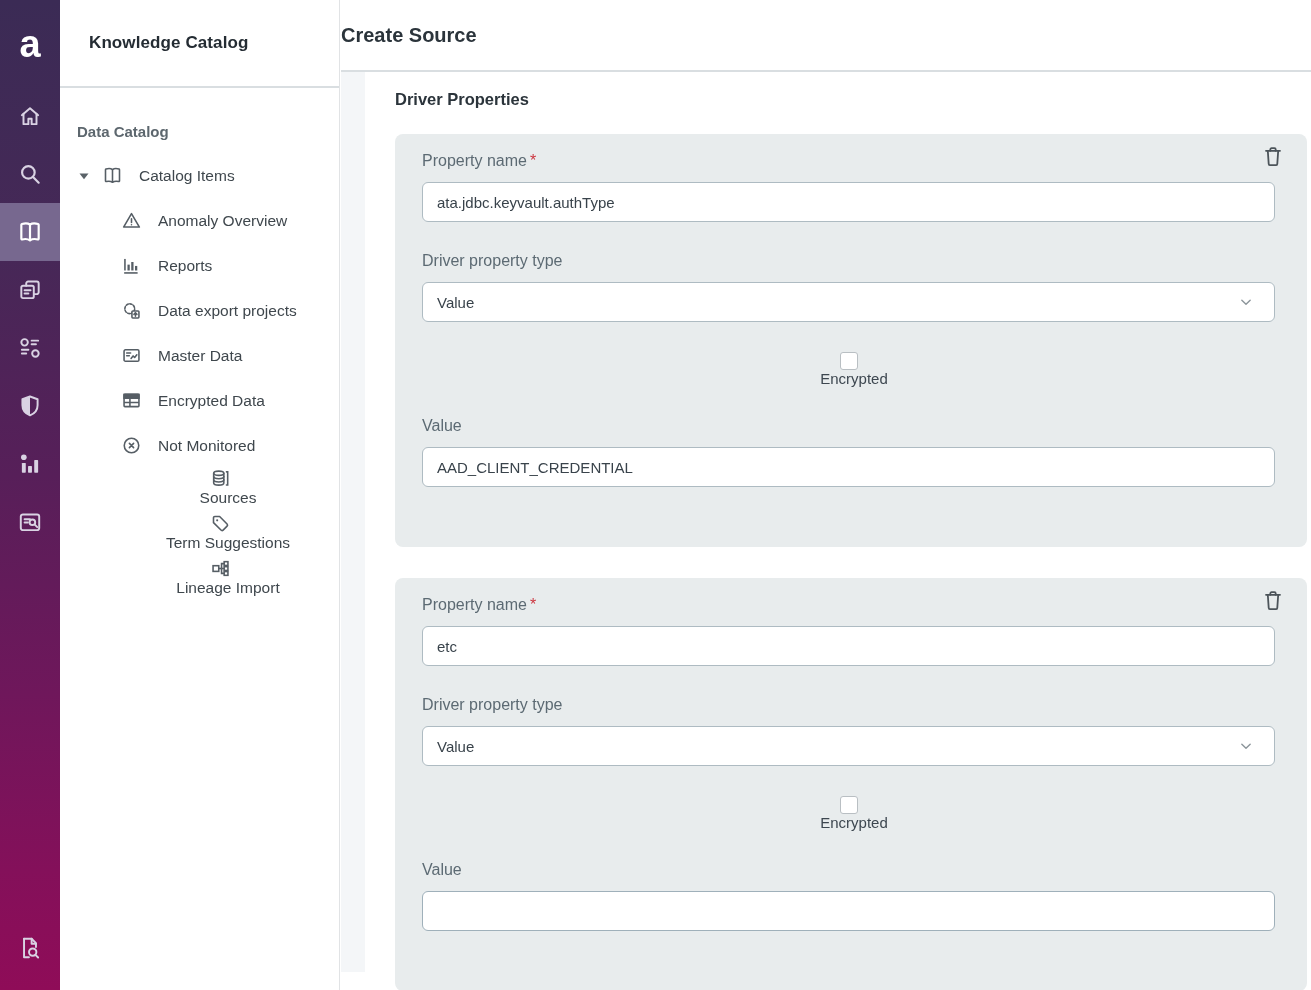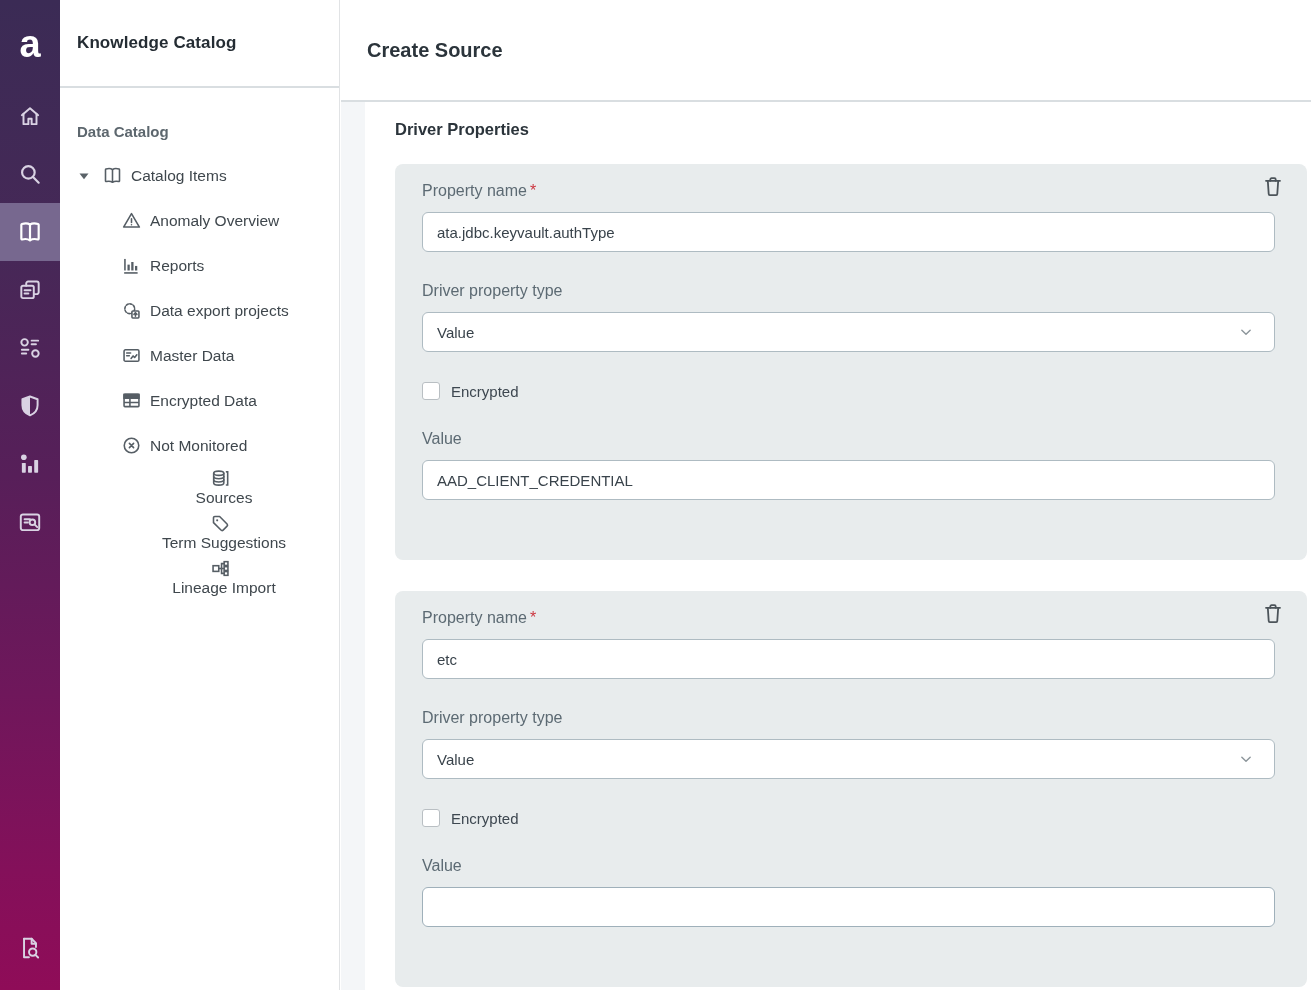--- a/index.html
+++ b/index.html
@@ -15,38 +15,38 @@
   .rail-item{height:58px;display:flex;align-items:center;justify-content:center;
              color:#d9d2e3;cursor:pointer;}
   .rail-item.active{background:#77688f;color:#ffffff;}
   .rail-item.bottom{margin-top:auto;margin-bottom:13px;}
   .rail-item svg{display:block;}
 
   
   .sidebar{position:absolute;left:60px;top:0;width:280px;height:990px;background:#fff;
            border-right:1px solid #e1e3e5;box-sizing:border-box;}
   .sidebar-header{height:88px;box-sizing:border-box;border-bottom:2px solid #d9dee1;
-                  display:flex;align-items:center;padding-left:17px;}
+                  display:flex;align-items:center;padding-left:29px;}
   .sidebar-title{font-size:17px;font-weight:700;color:#242c33;letter-spacing:.1px;}
   .sidebar-body{padding-top:35px;}
   .section-label{padding-left:17px;font-size:15px;font-weight:700;color:#5d676e;}
   .tree{list-style:none;margin:13px 0 0;padding:0;}
   .tree li{height:45px;display:flex;align-items:center;cursor:pointer;color:#3f474d;
            font-size:15.5px;}
   .tree li .caret{width:13px;margin-right:10px;display:flex;align-items:center;}
   .tree li.lvl0{padding-left:18px;}
   .tree li.lvl0.nocaret{padding-left:41px;flex-direction:column;}
   .tree li.lvl1{padding-left:60px;}
   .tree-icon{width:22px;display:flex;align-items:center;justify-content:center;color:#565e65;}
-  .tree-label{margin-left:8px;}
+  .tree-label{margin-left:16px;}
 
   
   .main{position:absolute;left:341px;top:0;right:0;height:990px;background:#fff;}
-  .main-header{height:102px;box-sizing:border-box;border-bottom:2px solid #d9dee1;
-               display:flex;align-items:center;padding-left:26px;}
+  .main-header{height:72px;box-sizing:border-box;border-bottom:2px solid #d9dee1;
+               display:flex;align-items:center;}
   .main-title{font-size:20px;font-weight:700;color:#2b343b;}
   .main-body{position:relative;height:900px;}
   .gutter{position:absolute;left:0;top:0;width:24px;height:100%;background:#f4f6f8;}
   .content{margin-left:24px;padding:17px 4px 0 30px;}
   .section-title{margin:0 0 25px;font-size:16.5px;font-weight:700;color:#2b343b;line-height:20px;}
 
   .card{position:relative;background:#e8eced;border-radius:8px;
         padding:19px 32px 60px 27px;margin-bottom:31px;}
   .trash-btn{position:absolute;top:10px;right:21px;width:26px;height:26px;border:none;
              background:none;padding:0;color:#4c545a;cursor:pointer;}
@@ -54,21 +54,21 @@
   .field-label.gap{margin-top:31px;}
   .req{color:#cc3640;margin-left:3px;}
   .text-input{display:block;width:100%;height:40px;box-sizing:border-box;
               border:1px solid #aebbc2;border-radius:6px;background:#fff;
               padding:0 14px;font-size:15px;color:#39434b;font-family:inherit;outline:none;}
   .text-input.hl{border-color:#9fb0ba;}
   .select-box{height:40px;box-sizing:border-box;border:1px solid #aebbc2;border-radius:6px;
               background:#fff;display:flex;align-items:center;justify-content:space-between;
               padding:0 18px 0 14px;font-size:15px;color:#39434b;cursor:pointer;}
   .select-box .chev{color:#8d969b;display:flex;}
-  .check-row{display:flex;align-items:center;margin-top:30px;}
+  .check-row{display:flex;align-items:center;margin-top:30px;flex-direction:column;}
   .checkbox{width:18px;height:18px;box-sizing:border-box;border:1px solid #b9bfc3;
             border-radius:3px;background:#fff;cursor:pointer;}
   .check-label{margin-left:11px;font-size:15px;color:#3d4750;}
   svg{flex-shrink:0;}
 </style>
 </head>
 <body>
 
 <div class="app">
 

